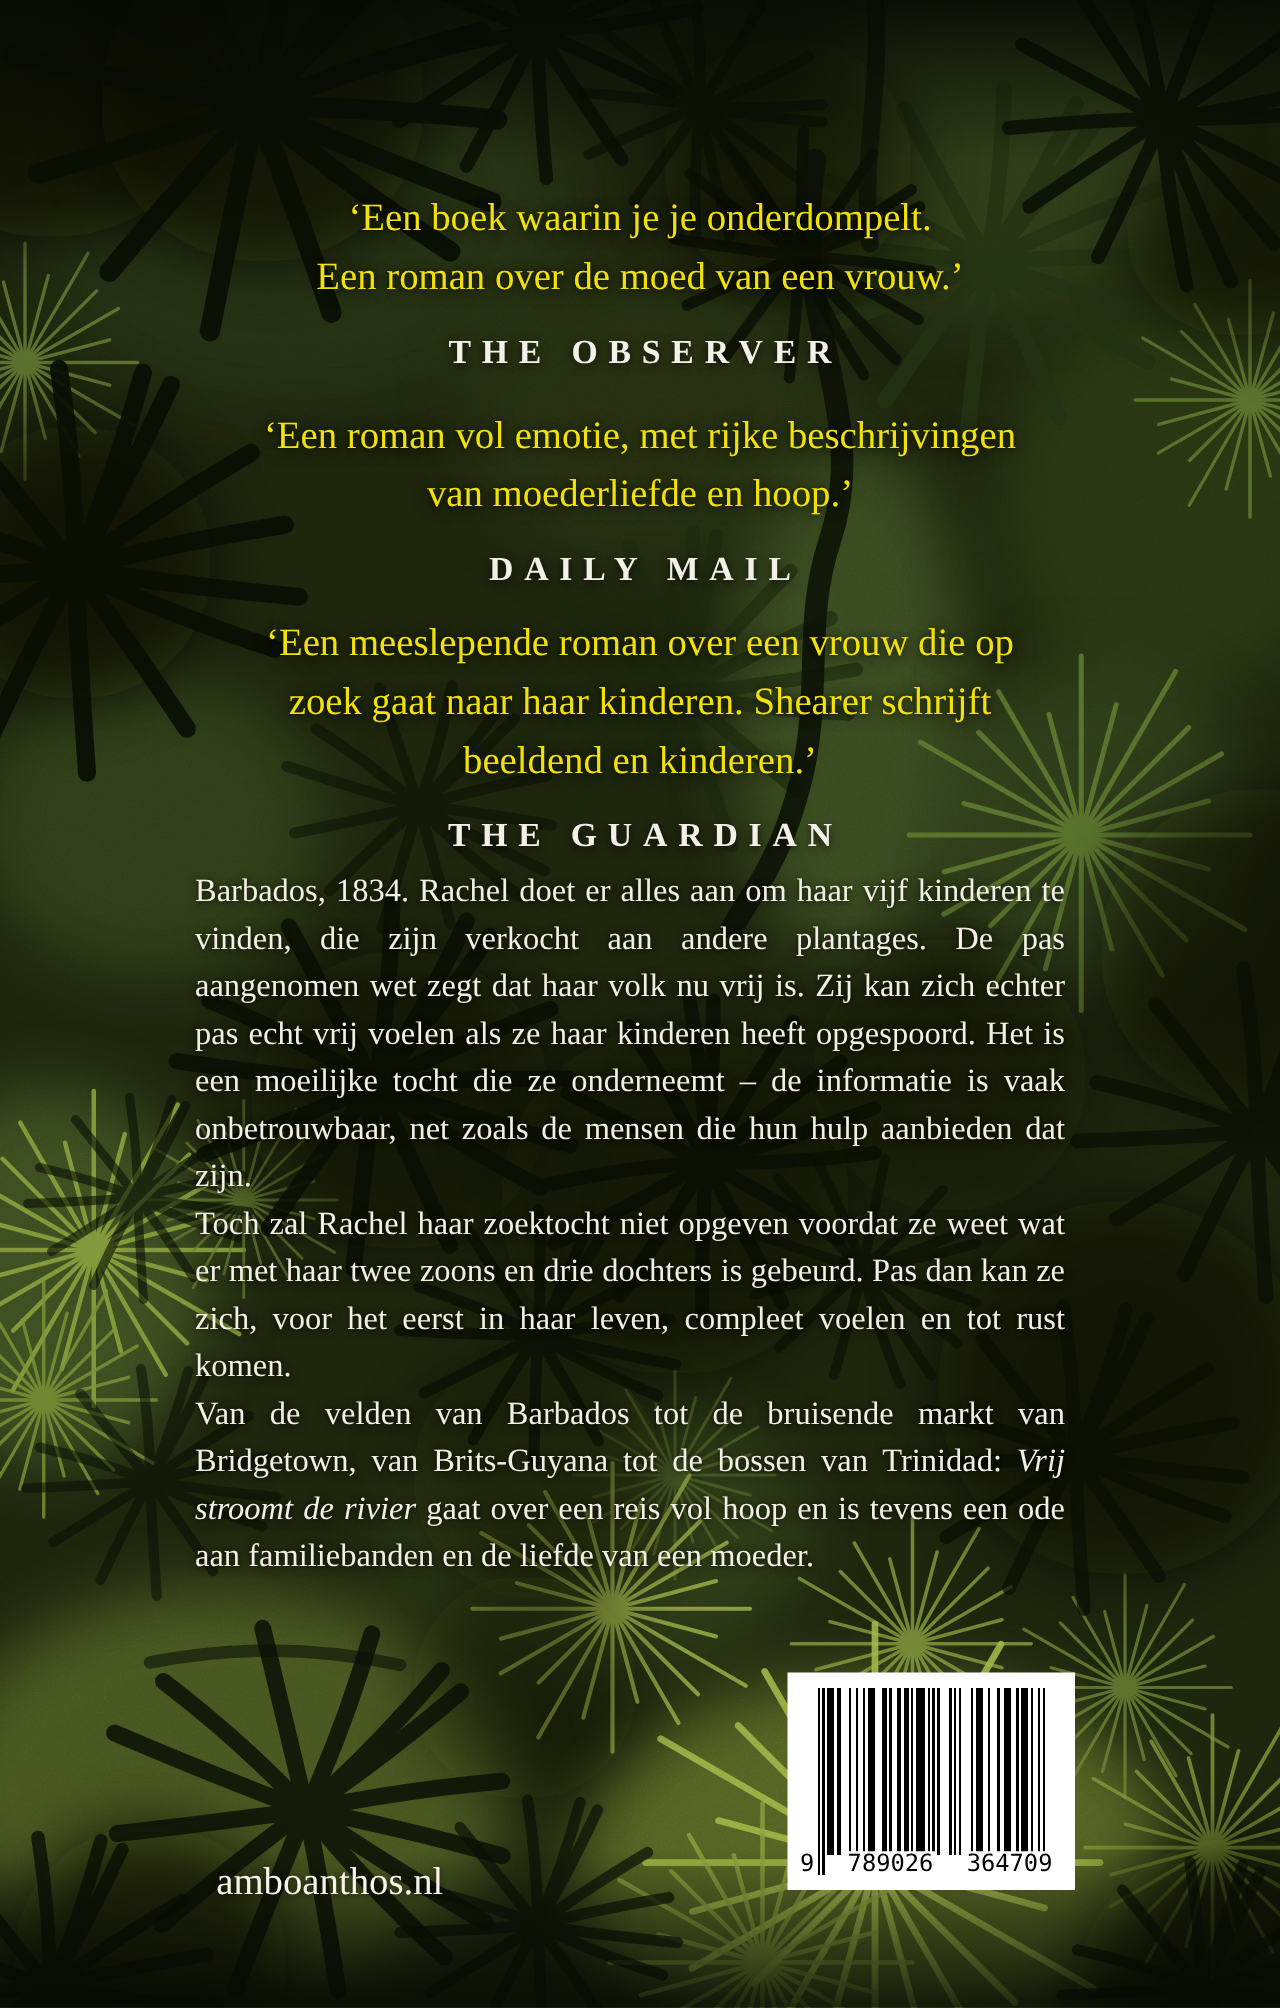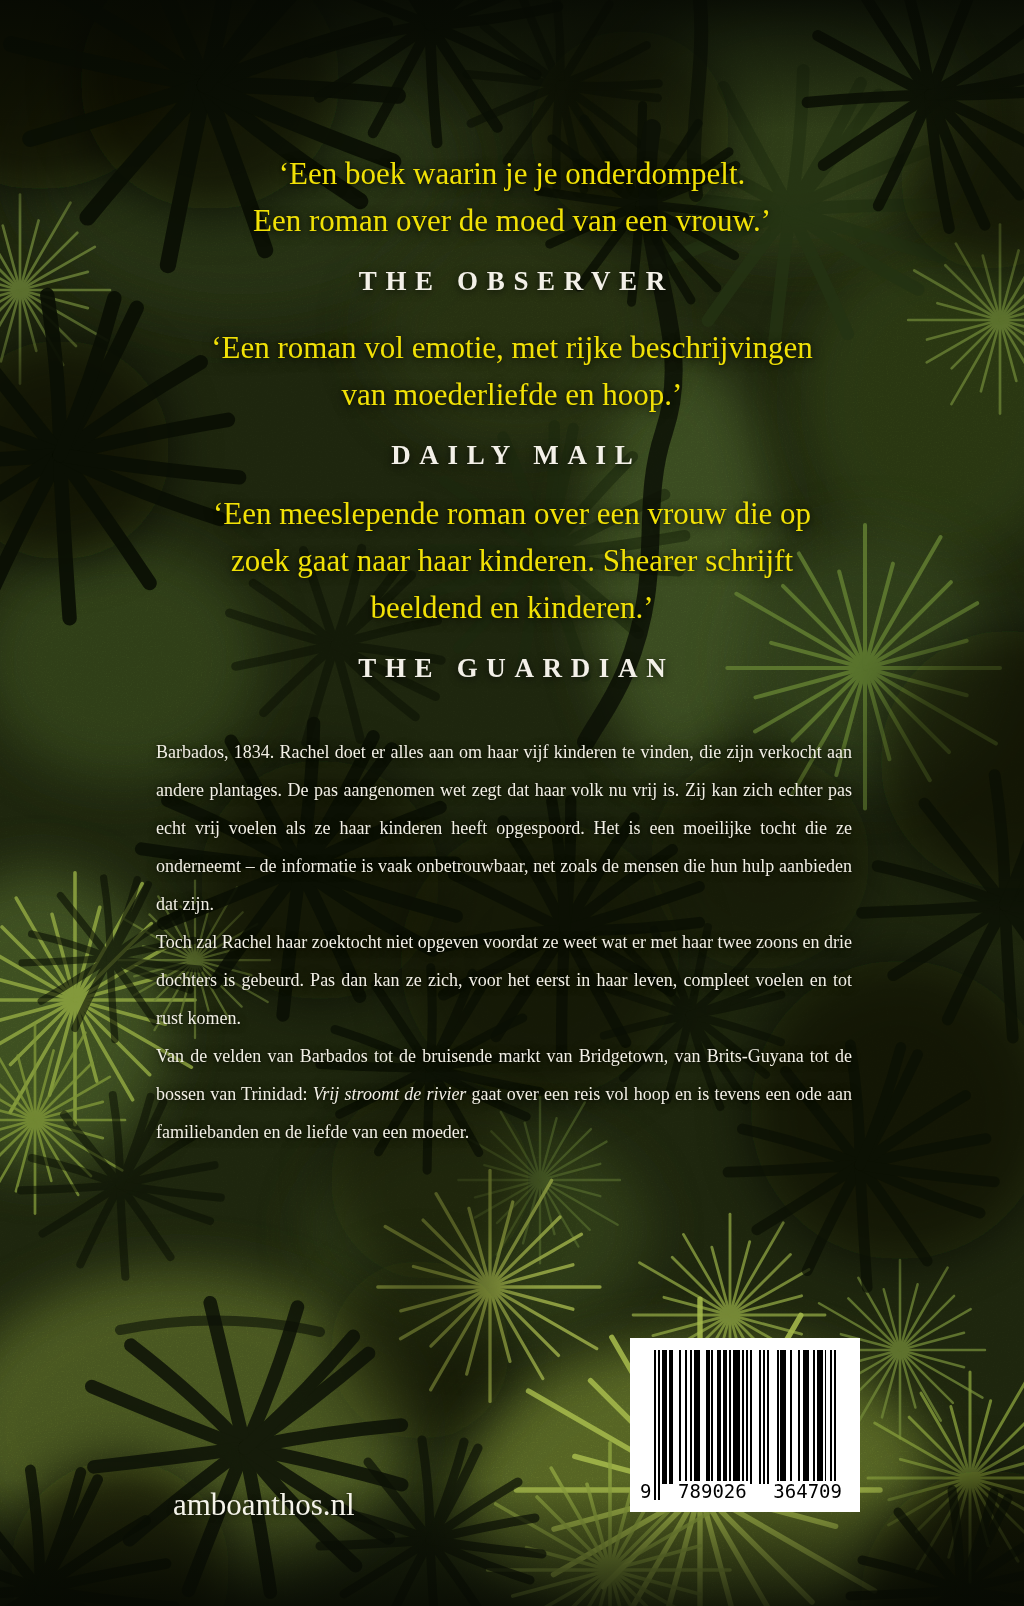--- a/index.html
+++ b/index.html
@@ -8,22 +8,22 @@
   .art{position:absolute;left:0;top:0;width:1024px;height:1606px;display:block;}
 
   .quote{position:absolute;left:0;width:1024px;text-align:center;
          color:#f1e106;font-size:31px;line-height:47px;
          text-shadow:0 2px 12px rgba(0,0,0,.65), 0 0 4px rgba(0,0,0,.4);}
   .q1{top:150px}.q2{top:324px}.q3{top:490px}
   .qline{display:block;}
   .qsource{margin-top:14px;font-size:27px;font-weight:bold;letter-spacing:.32em;text-indent:.32em;
            color:#f3f0e8;text-shadow:0 2px 8px rgba(0,0,0,.7);}
 
-  .synopsis{position:absolute;left:156px;top:733px;width:696px;
-            color:#f2efe5;font-size:18px;line-height:38px;text-align:justify;
+  .synopsis{position:absolute;left:156px;top:694px;width:696px;
+            color:#f2efe5;font-size:26px;line-height:38px;text-align:justify;
             text-shadow:0 1px 8px rgba(0,0,0,.55), 0 0 3px rgba(0,0,0,.35);}
   .synopsis p{margin:0;padding:0;}
   .synopsis i{font-style:italic;}
 
   .publisher{position:absolute;left:149px;top:1487px;font-size:31px;
              color:#f5f3ea;text-shadow:0 1px 6px rgba(0,0,0,.6);margin-left:24px;}
 
   .barcode{position:absolute;left:630px;top:1338px;width:230px;height:174px;background:#ffffff;}
   .bc-inner{position:absolute;left:24px;top:12px;width:182px;height:152px;}
   .bc-inner svg{display:block;width:182px;height:150px;}

